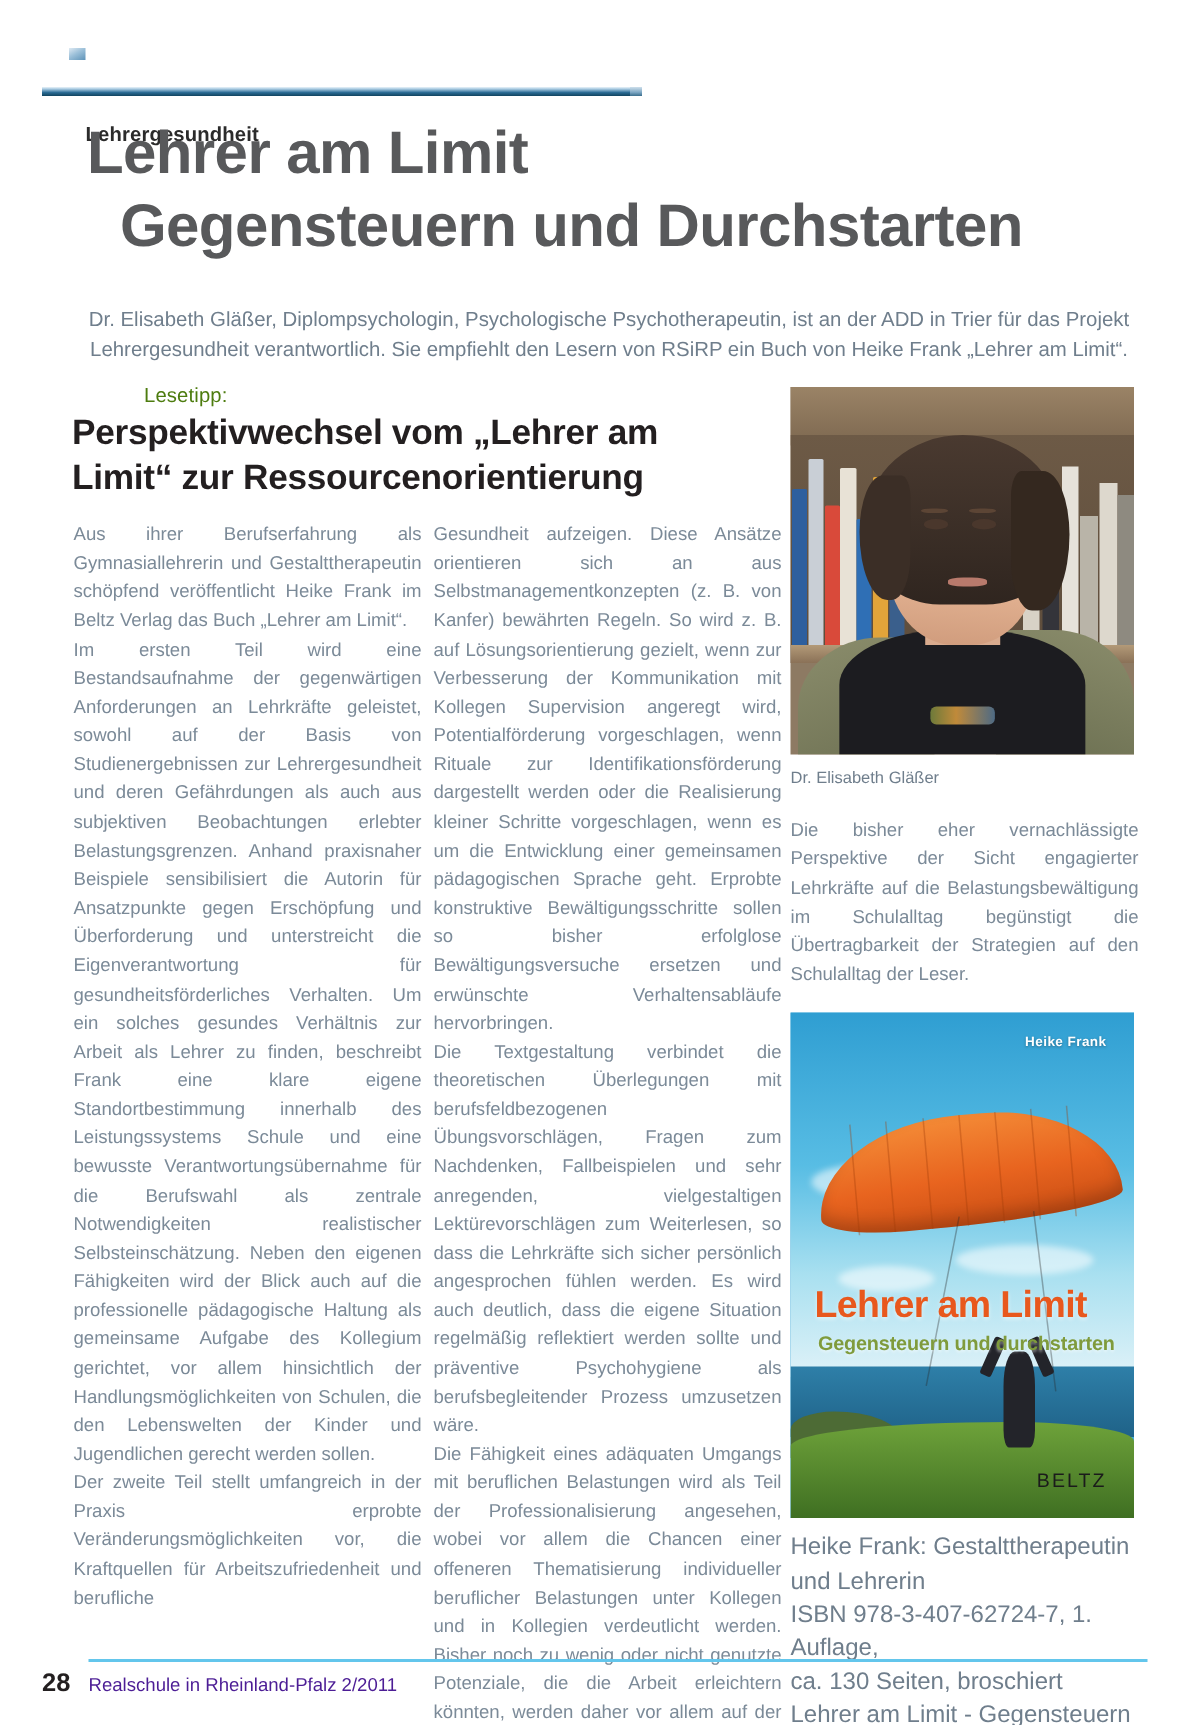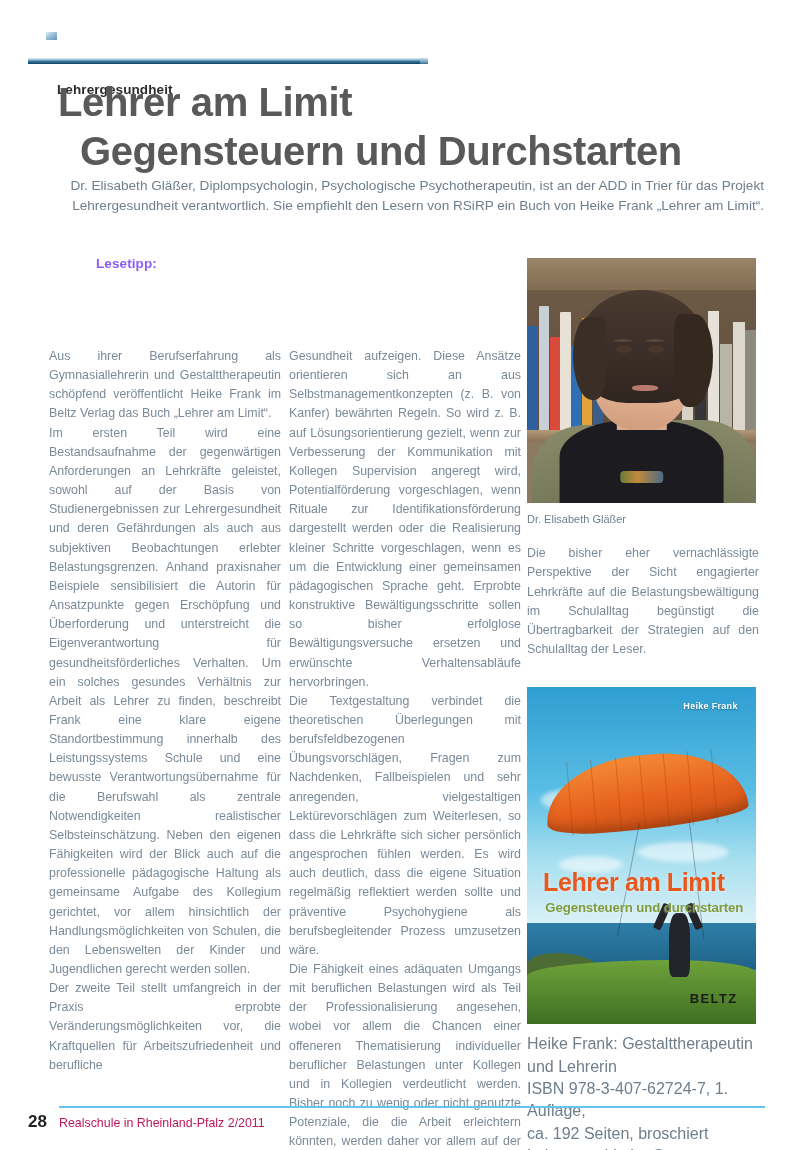--- a/index.html
+++ b/index.html
@@ -83,36 +83,36 @@
     white-space: nowrap;
   }
   .title-line-2 {
     margin-left: 22px;
   }
 
   
   .intro {
     position: absolute;
     left: 48px;
-    top: 176px;
+    top: 203px;
     width: 716px;
     font-size: 13.6px;
     line-height: 1.47;
     color: #6f7e8c;
-    text-align: right;
+    text-align: center;
   }
 
   
   .lesetipp {
     position: absolute;
     left: 48px;
     top: 256px;
     font-size: 13.5px;
-    font-weight: bold;
-    color: #8b5cf6;
+    font-weight: normal;
+    color: #4d7c0f;
     letter-spacing: 0.1px;
     padding-left: 48px;
   }
   .subhead {
     position: absolute;
     left: 48px;
     top: 274px;
     width: 460px;
     font-size: 23.5px;
     font-weight: bold;
@@ -253,21 +253,21 @@
     margin-top: 18px;
     width: 232px;
     font-size: 12.4px;
     line-height: 1.545;
     color: #7b8a98;
     text-align: justify;
   }
 
   
   .book {
-    margin-top: 28px;
+    margin-top: 16px;
     position: relative;
     width: 229px;
     height: 337px;
     overflow: hidden;
     background: #3ea8d8;
   }
   .book .sky {
     position: absolute; left: 0; top: 0; width: 100%; height: 72%;
     background: linear-gradient(180deg, #2f9ed2 0%, #58bde4 42%, #a9e0f0 72%, #dff2f8 100%);
   }
@@ -332,21 +332,21 @@
   .book .bsub {
     position: absolute; left: 8%; top: 63%;
     font-size: 13.2px; font-weight: bold;
     color: #7f9b3c;
     letter-spacing: -0.1px;
     text-shadow: 0 1px 2px rgba(255,255,255,0.5);
     white-space: nowrap;
   }
   .book .publisher {
     position: absolute; right: 8%; bottom: 5.5%;
-    font-size: 13px; font-weight: bold; color: #1b1b1b;
+    font-size: 13px; font-weight: normal; color: #1b1b1b;
     letter-spacing: 1.4px;
     padding-left: 25px;
   }
 
   .book-caption {
     margin-top: 9px;
     width: 243px;
     font-size: 16px;
     line-height: 1.4;
     color: #6f7e8c;
@@ -368,21 +368,21 @@
     width: 740px;
     height: 26px;
     text-decoration: underline;
   }
   .pagenum {
     position: absolute; left: 0; top: 0;
     font-size: 17px; font-weight: bold; color: #231f20;
   }
   .footer-pub {
     position: absolute; left: 31px; top: 4px;
-    font-size: 12.4px; color: #be185d;
+    font-size: 12.4px; color: #4c1d95;
   }
   .tagline {
     position: absolute; right: 0; top: 2px;
     font-size: 14px; font-weight: bold;
     white-space: nowrap;
   }
   .tagline .blue { color: #48b9e8; }
   .tagline .dark { color: #231f20; }
   .tagline .dot { color: #48b9e8; padding: 0 3px; }
 </style>
@@ -399,20 +399,21 @@
   <div class="header-rule-tip"></div>
 
   <div class="title-block">
     <div class="title-line">Lehrer am Limit</div>
     <div class="title-line title-line-2">Gegensteuern und Durchstarten</div>
   </div>
 
   <div class="intro">Dr. Elisabeth Gläßer, Diplompsychologin, Psychologische Psychotherapeutin, ist an der ADD in Trier für das Projekt Lehrergesundheit verantwortlich. Sie empfiehlt  den Lesern von RSiRP ein Buch von Heike Frank „Lehrer am Limit“.</div>
 
   <div class="lesetipp">Lesetipp:</div>
+  <div class="subhead">Perspektivwechsel vom „Lehrer am Limit“ zur Ressourcenorientierung</div>
 
   <div class="col col-1">
       <p>Aus ihrer Berufserfahrung als Gymnasiallehrerin und Gestalttherapeutin schöpfend veröffentlicht Heike Frank im Beltz Verlag das Buch „Lehrer am Limit“.</p>
       <p>Im ersten Teil wird eine Bestandsaufnahme der gegenwärtigen Anforderungen an Lehrkräfte geleistet, sowohl auf der Basis von Studienergebnissen zur Lehrergesundheit und deren Gefährdungen als auch aus subjektiven Beobachtungen erlebter Belastungsgrenzen. Anhand praxisnaher Beispiele sensibilisiert die Autorin für Ansatzpunkte gegen Erschöpfung und Überforderung und unterstreicht die Eigenverantwortung für gesundheitsförderliches Verhalten. Um ein solches gesundes Verhältnis zur Arbeit als Lehrer zu finden, beschreibt Frank eine klare eigene Standortbestimmung innerhalb des Leistungssystems Schule und eine bewusste Verantwortungsübernahme für die Berufswahl als zentrale Notwendigkeiten realistischer Selbsteinschätzung. Neben den eigenen Fähigkeiten wird der Blick auch auf die professionelle pädagogische Haltung als gemeinsame Aufgabe des Kollegium gerichtet, vor allem hinsichtlich der Handlungsmöglichkeiten von Schulen, die den Lebenswelten der Kinder und Jugendlichen gerecht werden sollen.</p>
       <p>Der zweite Teil stellt umfangreich in der Praxis erprobte Veränderungsmöglichkeiten vor, die Kraftquellen für Arbeitszufriedenheit und berufliche</p>
     </div>
   <div class="col col-2">
       <p>Gesundheit aufzeigen. Diese Ansätze orientieren sich an aus Selbstmanagementkonzepten (z. B. von Kanfer) bewährten Regeln. So wird z. B. auf Lösungsorientierung gezielt, wenn zur Verbesserung der Kommunikation mit Kollegen Supervision angeregt wird, Potentialförderung  vorgeschlagen, wenn Rituale zur Identifikationsförderung dargestellt werden oder die Realisierung kleiner Schritte vorgeschlagen, wenn es um die Entwicklung einer gemeinsamen pädagogischen Sprache geht. Erprobte konstruktive Bewältigungsschritte sollen so bisher erfolglose Bewältigungsversuche ersetzen und erwünschte Verhaltensabläufe hervorbringen.</p>
       <p>Die Textgestaltung verbindet die theoretischen Überlegungen mit berufsfeldbezogenen Übungsvorschlägen, Fragen zum Nachdenken, Fallbeispielen und sehr anregenden, vielgestaltigen Lektürevorschlägen zum Weiterlesen, so dass die Lehrkräfte sich sicher persönlich angesprochen fühlen werden. Es wird auch deutlich, dass die eigene Situation regelmäßig reflektiert werden sollte und präventive Psychohygiene als berufsbegleitender Prozess umzusetzen wäre.</p>
       <p>Die Fähigkeit eines adäquaten Umgangs mit beruflichen Belastungen wird als Teil der Professionalisierung angesehen, wobei vor allem die Chancen einer offeneren Thematisierung individueller beruflicher Belastungen unter Kollegen und in Kollegien verdeutlicht werden. Bisher noch zu wenig oder nicht genutzte Potenziale, die die Arbeit erleichtern könnten, werden daher vor allem auf der Ebene der konkreten Entwicklung der eigenen Schule dargestellt.</p>
@@ -485,21 +486,21 @@
       <span class="pilot"></span>
       <span class="author">Heike Frank</span>
       <span class="btitle">Lehrer am Limit</span>
       <span class="bsub">Gegensteuern und durchstarten</span>
       <span class="publisher">BELTZ</span>
     </div>
 
     <div class="book-caption">
         <div>Heike Frank: Gestalttherapeutin und Lehrerin</div>
         <div>ISBN 978-3-407-62724-7, 1. Auflage,</div>
-        <div>ca. 192 Seiten, broschiert</div>
+        <div>ca. 130 Seiten, broschiert</div>
         <div>Lehrer am Limit - Gegensteuern und durchstarten</div>
         <div>http://www.heike-frank-gestalttherapie.de/</div>
       </div>
   </div>
 
   <div class="footer-rule"></div>
   <div class="footer">
     <span class="pagenum">28</span>
     <span class="footer-pub">Realschule in Rheinland-Pfalz 2/2011</span>
   </div>

